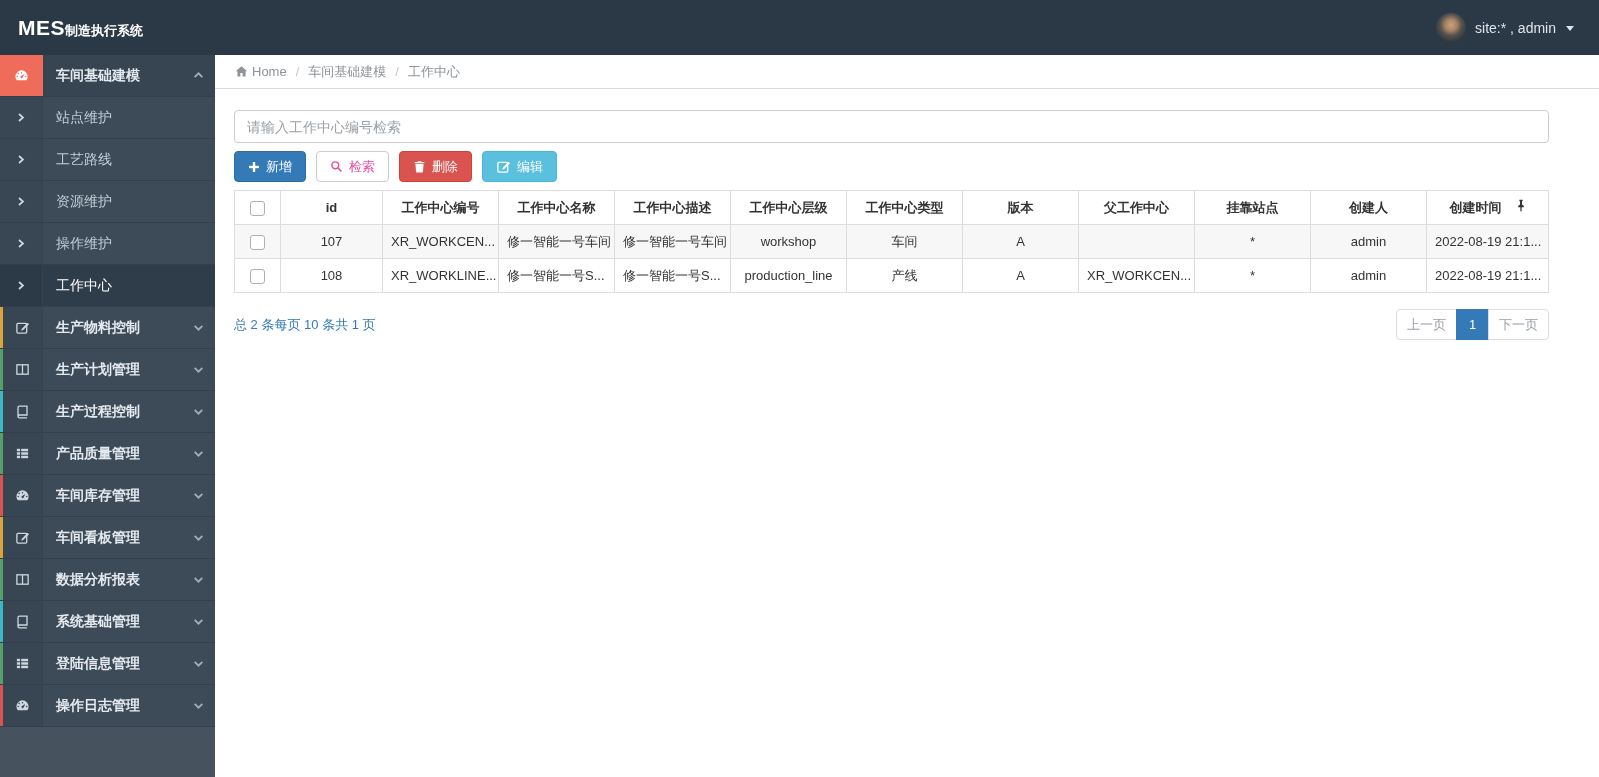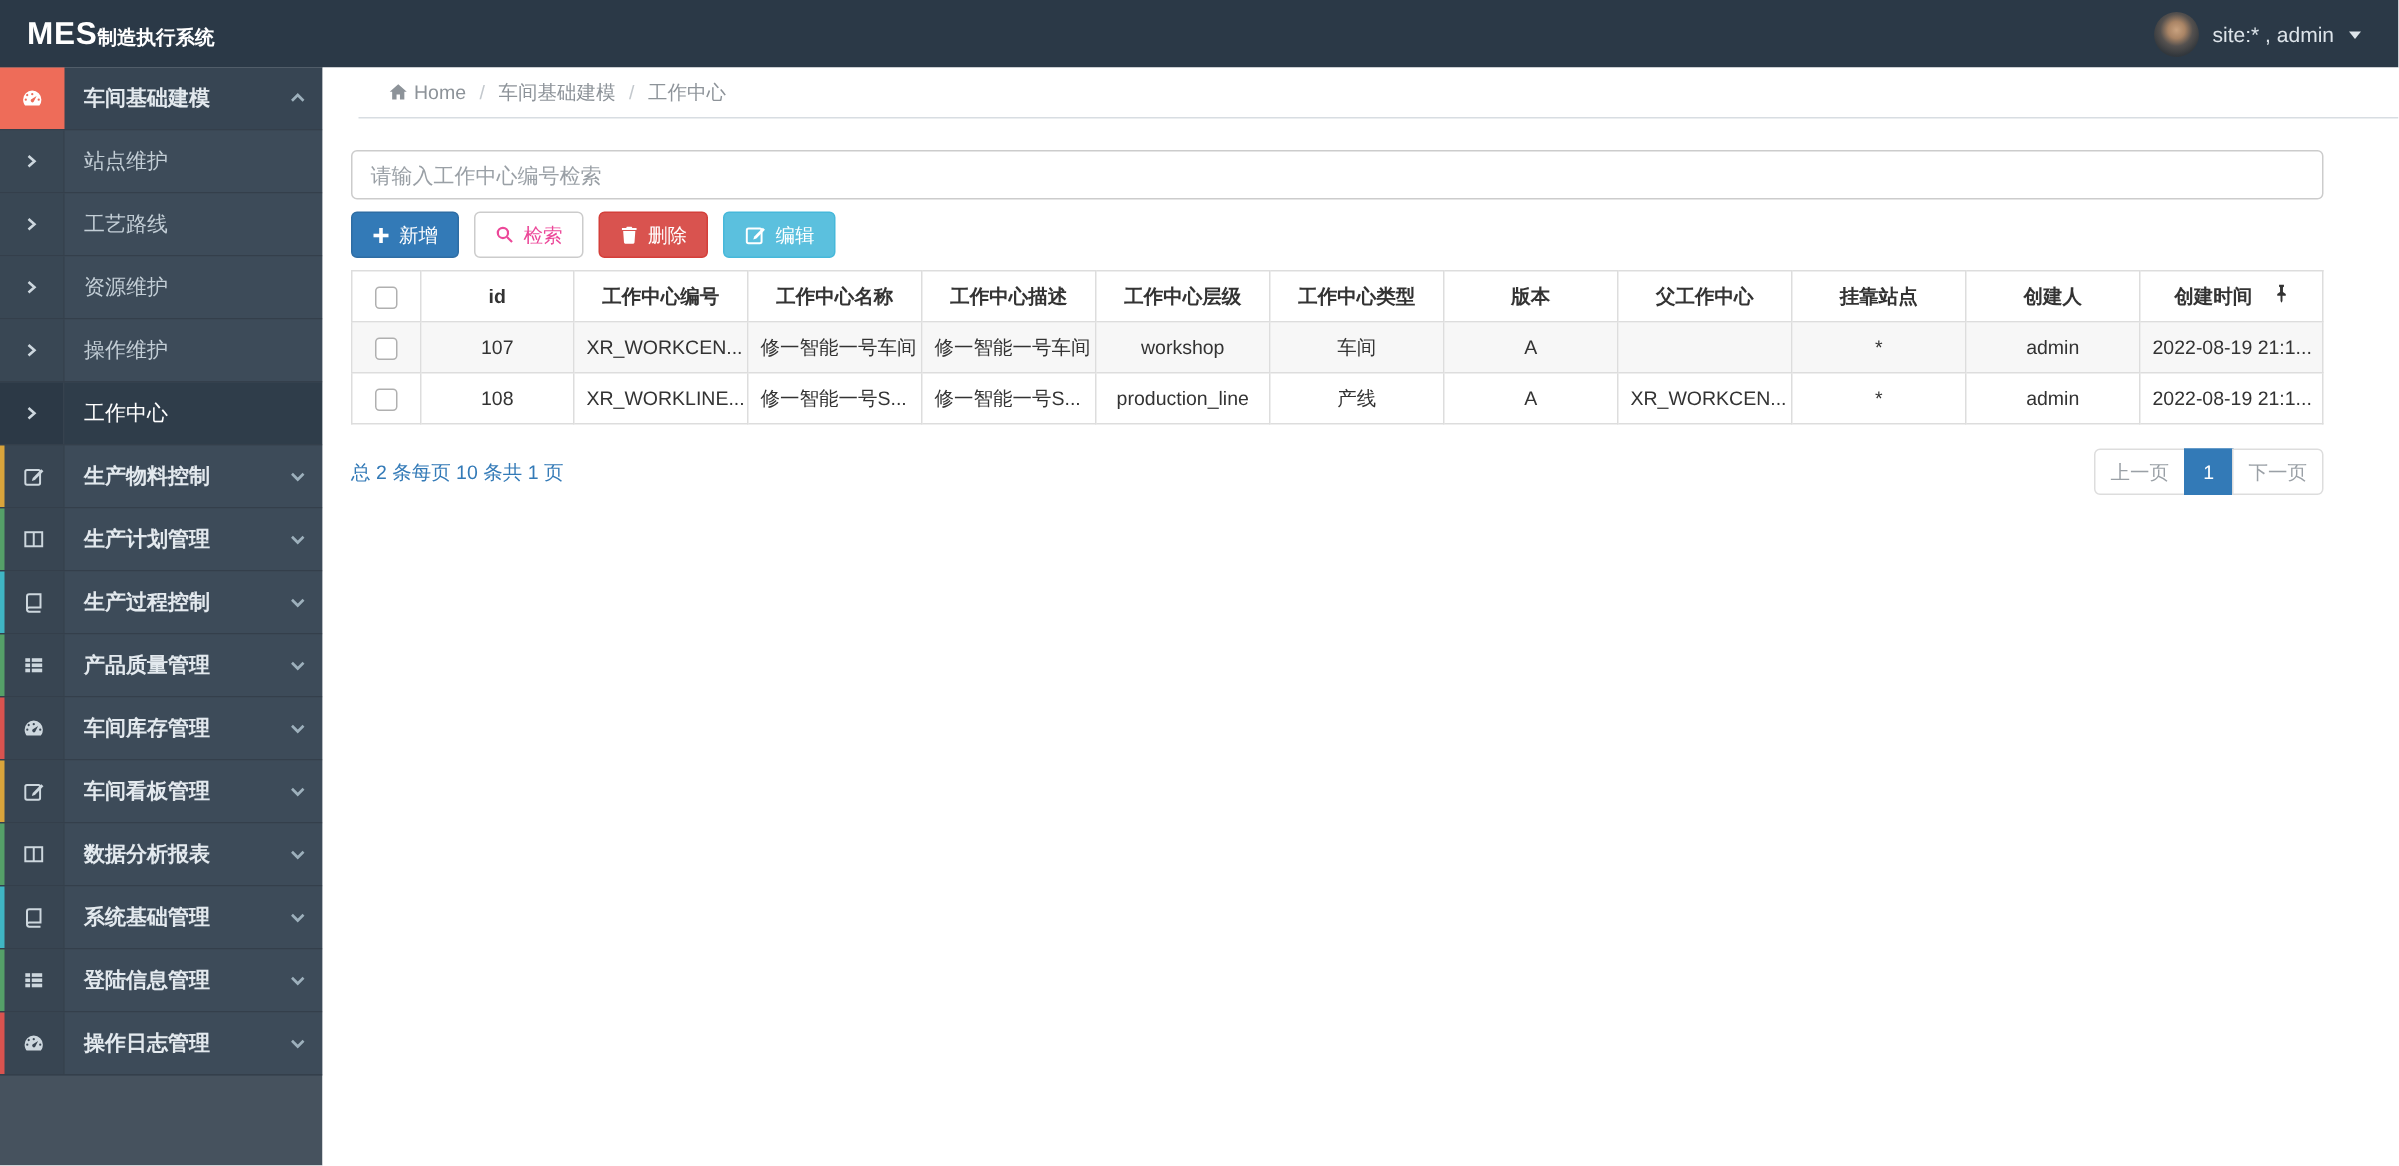--- a/index.html
+++ b/index.html
@@ -1,20 +1,20 @@
 <!DOCTYPE html>
 <html><head>
 <meta charset="utf-8">
 <style>
   * { margin:0; padding:0; box-sizing:border-box; }
   html,body { width:1599px; height:777px; overflow:hidden; background:#fff;
     font-family:"Liberation Sans","DejaVu Sans",sans-serif; }
 
   
-  .topbar { height:45px; background:#2b3947; display:flex; align-items:center;
+  .topbar { height:55px; background:#2b3947; display:flex; align-items:center;
     justify-content:space-between; }
   .logo { width:215px; padding-left:18px; color:#fff; white-space:nowrap; cursor:pointer; }
   .logo b { font-size:21px; letter-spacing:.5px; }
   .logo span { font-size:13px; font-weight:bold; }
   .user-menu { display:flex; align-items:center; gap:9px; padding-right:24px;
     color:#dde4ea; font-size:14px; cursor:pointer; }
   .avatar { width:30px; height:30px; border-radius:50%;
     background:radial-gradient(circle at 50% 40%, #c9a27f 0%, #a98465 24%, #55514f 46%, #33383d 72%, #23282d 100%); }
 
   
@@ -30,21 +30,21 @@
   .menu-row .chev { width:34px; display:flex; align-items:center; justify-content:center; color:#9db0bc; }
   .menu-row.root.active { background:#374553; }
   .menu-row.root.active .icon-col { border-right:none; color:#fff; }
   .menu-row.sub.active { background:#2f3d4a; }
   .menu-row.sub.active .label { color:#fff; }
   .menu-row.sub .icon-col { background:rgba(0,0,0,.05); }
 
   
   .main { flex:1; display:flex; flex-direction:column; background:#fff; }
   .breadcrumb { height:34px; border-bottom:1px solid #d8dde2; display:flex;
-    align-items:center; padding-left:20px; font-size:13px; color:#8d9399;margin-left:24px; }
+    align-items:center; padding-left:20px; font-size:13px; color:#8d9399; }
   .bc-item { display:inline-flex; align-items:center; gap:4px; color:#8d9399; }
   .bc-sep { color:#c3c8cd; padding:0 9px; }
   .content { padding:21px 50px 0 19px; }
 
   .search-input { width:100%; height:33px; border:1px solid #ccc; border-radius:4px;
     padding:6px 12px; font-size:14px; color:#555; outline:none; }
   .search-input::placeholder { color:#9aa0a6; }
 
   .btn-row { margin-top:8px; display:flex; gap:10px; }
   .btn { height:31px; padding:0 13px; border-radius:4px; font-size:13px;

